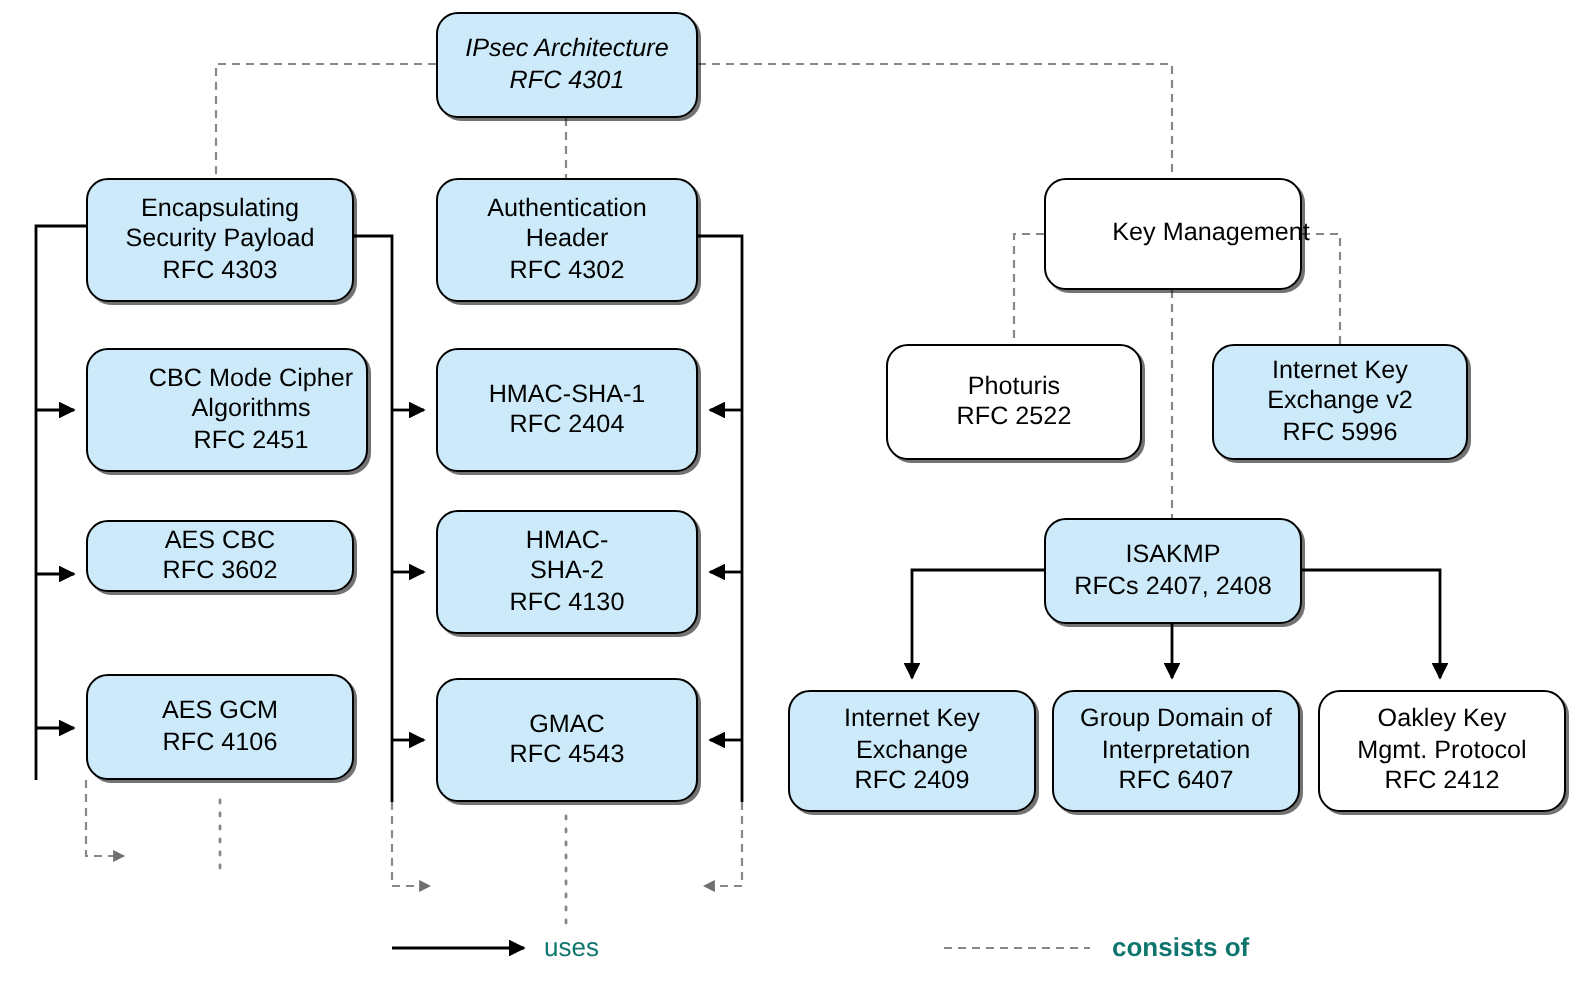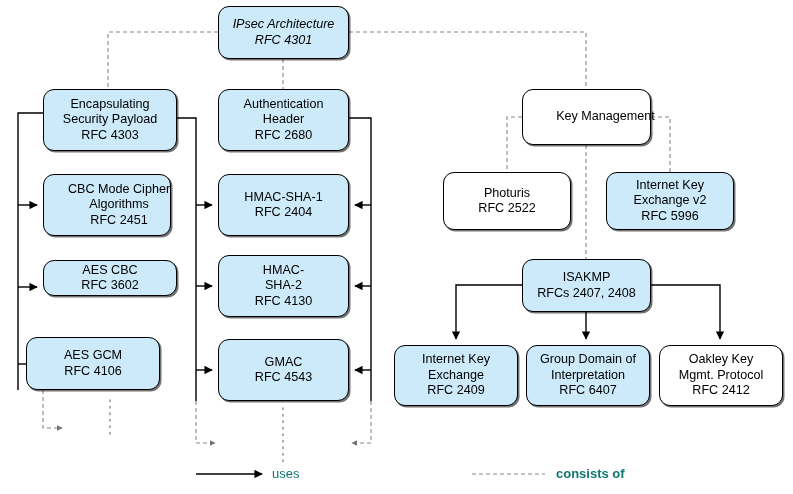--- a/index.html
+++ b/index.html
@@ -128,37 +128,37 @@
   <div id="nodes">
       <div class="node" style="left: 218px; top: 6px; width: 131px; height: 53px; font-style: italic;">
         <span class="ln">IPsec Architecture</span>
         <span class="ln">RFC 4301</span>
       </div>
       <div class="node" style="left: 43px; top: 89px; width: 134px; height: 62px;">
         <span class="ln">Encapsulating</span>
         <span class="ln">Security Payload</span>
         <span class="ln">RFC 4303</span>
       </div>
-      <div class="node" style="left: 43px; top: 174px; width: 128px; height: 62px; padding-left: 24px;">
+      <div class="node" style="left: 43px; top: 174px; width: 141px; height: 62px; padding-left: 24px;">
         <span class="ln">CBC Mode Cipher</span>
         <span class="ln">Algorithms</span>
         <span class="ln">RFC 2451</span>
       </div>
       <div class="node" style="left: 43px; top: 260px; width: 134px; height: 36px;">
         <span class="ln">AES CBC</span>
         <span class="ln">RFC 3602</span>
       </div>
-      <div class="node" style="left: 26px; top: 337px; width: 134px; height: 53px;">
+      <div class="node" style="left: 43px; top: 337px; width: 134px; height: 53px;">
         <span class="ln">AES GCM</span>
         <span class="ln">RFC 4106</span>
       </div>
       <div class="node" style="left: 218px; top: 89px; width: 131px; height: 62px;">
         <span class="ln">Authentication</span>
         <span class="ln">Header</span>
-        <span class="ln">RFC 2680</span>
+        <span class="ln">RFC 4302</span>
       </div>
       <div class="node" style="left: 218px; top: 174px; width: 131px; height: 62px;">
         <span class="ln">HMAC-SHA-1</span>
         <span class="ln">RFC 2404</span>
       </div>
       <div class="node" style="left: 218px; top: 255px; width: 131px; height: 62px;">
         <span class="ln">HMAC-</span>
         <span class="ln">SHA-2</span>
         <span class="ln">RFC 4130</span>
       </div>

